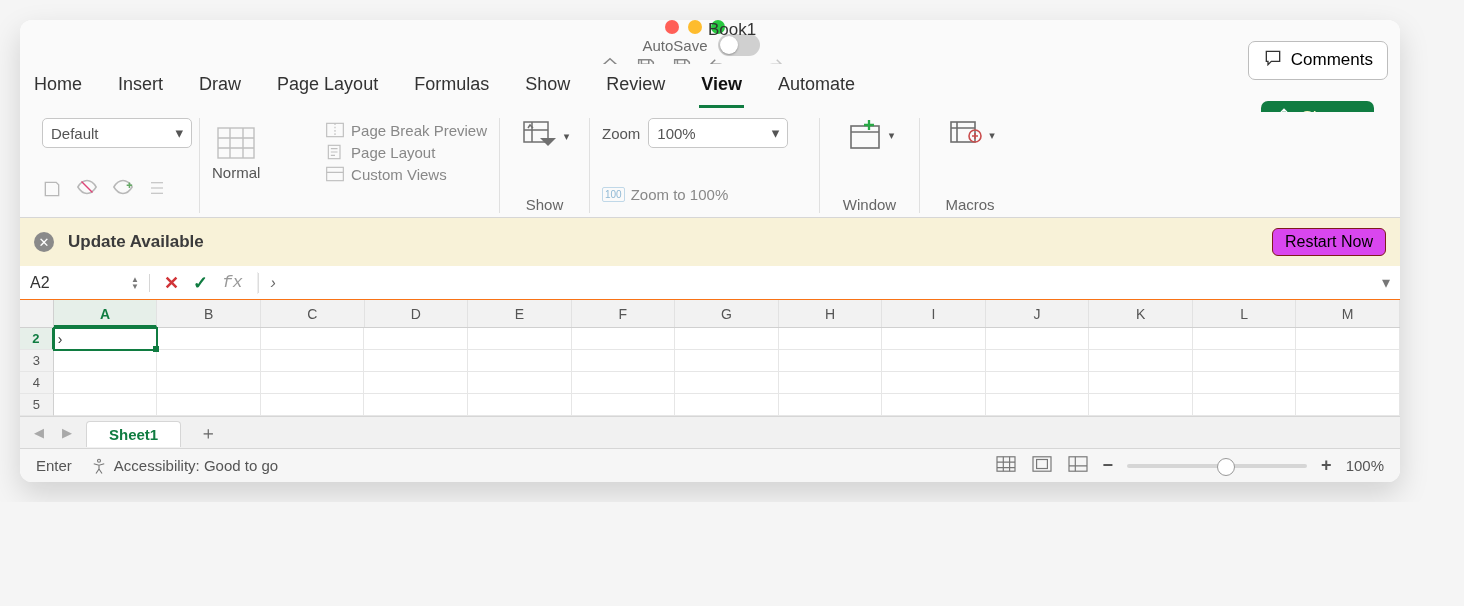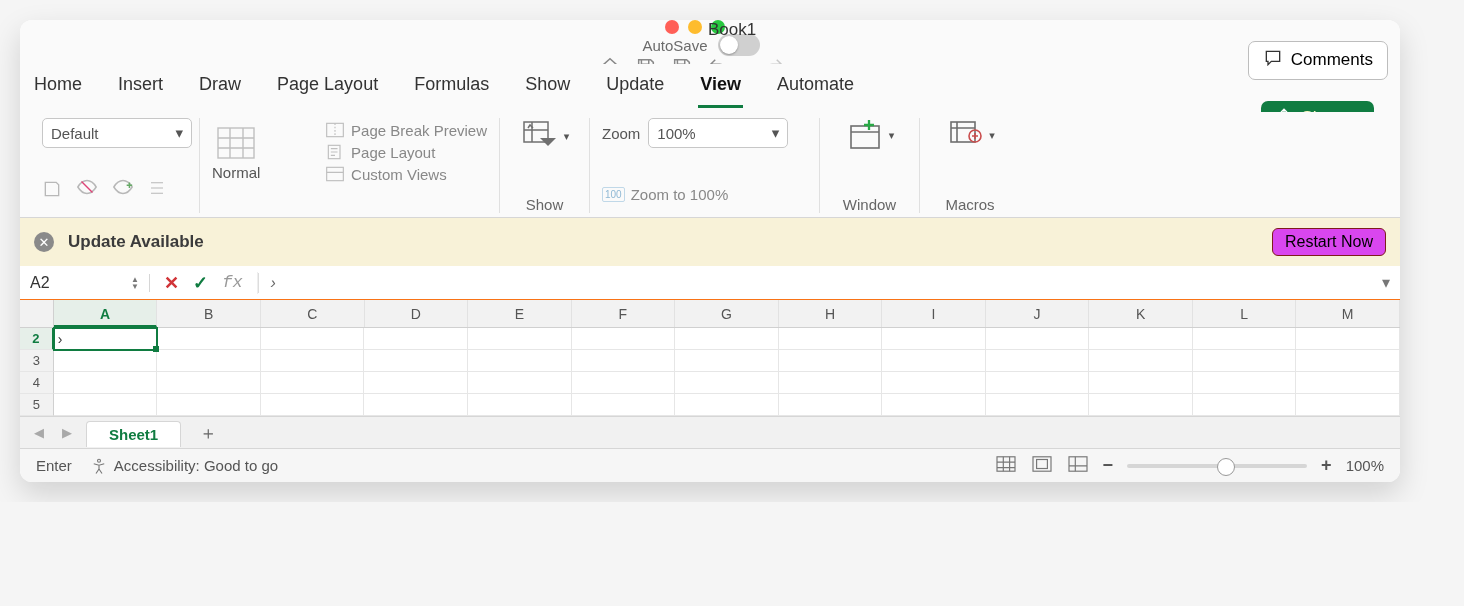--- a/index.html
+++ b/index.html
@@ -154,21 +154,21 @@
   </div>
 
   <div class="tabs-row">
     <div class="tabs">
       <div class="tab">Home</div>
       <div class="tab">Insert</div>
       <div class="tab">Draw</div>
       <div class="tab">Page Layout</div>
       <div class="tab">Formulas</div>
       <div class="tab">Show</div>
-      <div class="tab">Update</div>
+      <div class="tab">Review</div>
       <div class="tab active">View</div>
       <div class="tab">Automate</div>
     </div>
     <div class="tabs-right">
       <div class="btn-pill">
         <span><svg width="20" height="20" viewBox="0 0 24 24" fill="none" stroke="#333" stroke-width="1.6">
               <path d="M4 4 H20 V16 H10 L6 20 V16 H4 Z"></path>
             </svg></span>
         <span>Comments</span>
       </div>

